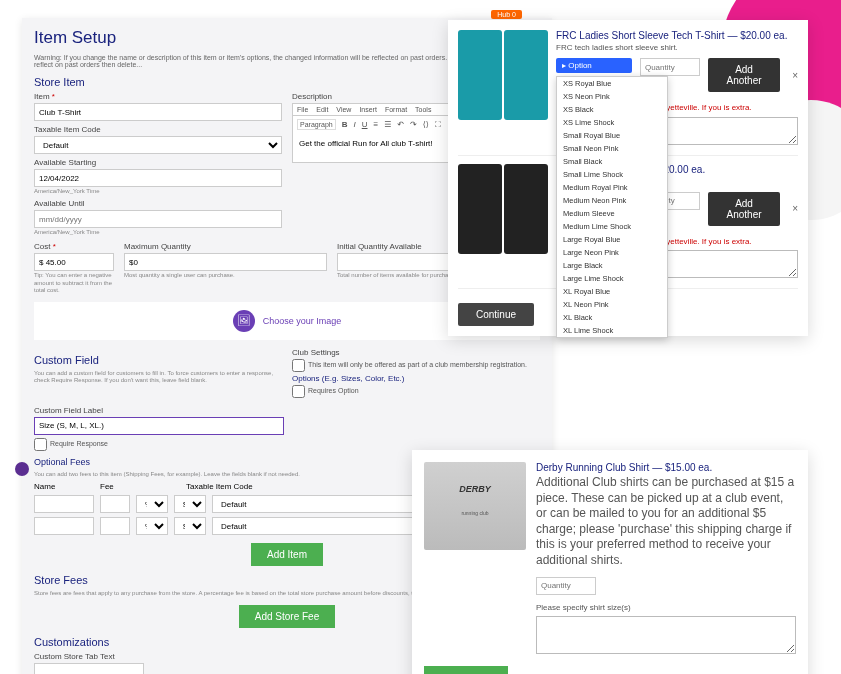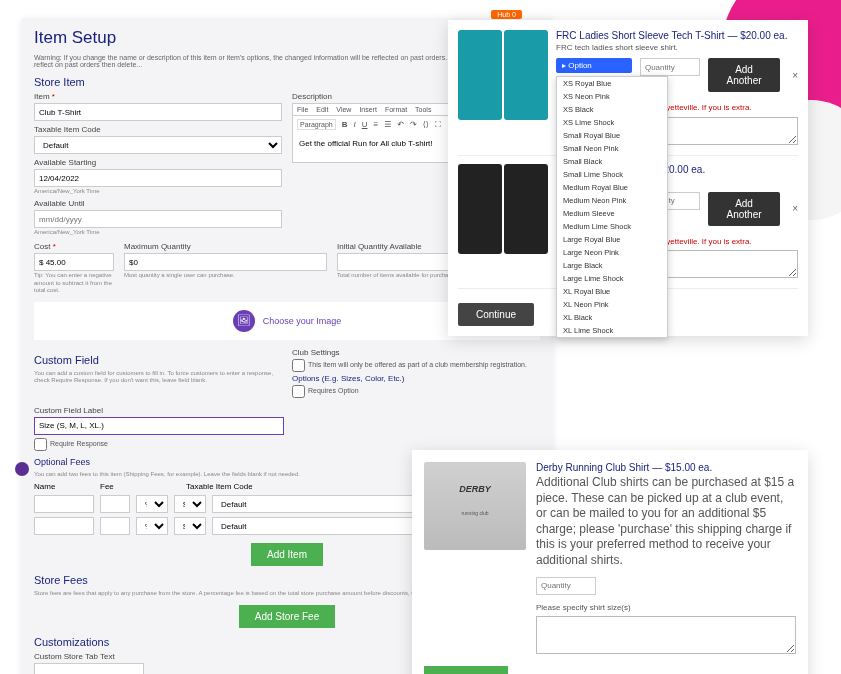--- a/index.html
+++ b/index.html
@@ -213,21 +213,21 @@
           <div class="dropdown-sel">▸ <span>Option</span></div>
           <div class="dropdown-list" id="opt-list">
               <div>XS Royal Blue</div>
               <div>XS Neon Pink</div>
               <div>XS Black</div>
               <div>XS Lime Shock</div>
               <div>Small Royal Blue</div>
               <div>Small Neon Pink</div>
               <div>Small Black</div>
               <div>Small Lime Shock</div>
-              <div>Medium Royal Blue</div>
+              <div>Medium Royal Pink</div>
               <div>Medium Neon Pink</div>
               <div>Medium Sleeve</div>
               <div>Medium Lime Shock</div>
               <div>Large Royal Blue</div>
               <div>Large Neon Pink</div>
               <div>Large Black</div>
               <div>Large Lime Shock</div>
               <div>XL Royal Blue</div>
               <div>XL Neon Pink</div>
               <div>XL Black</div>

